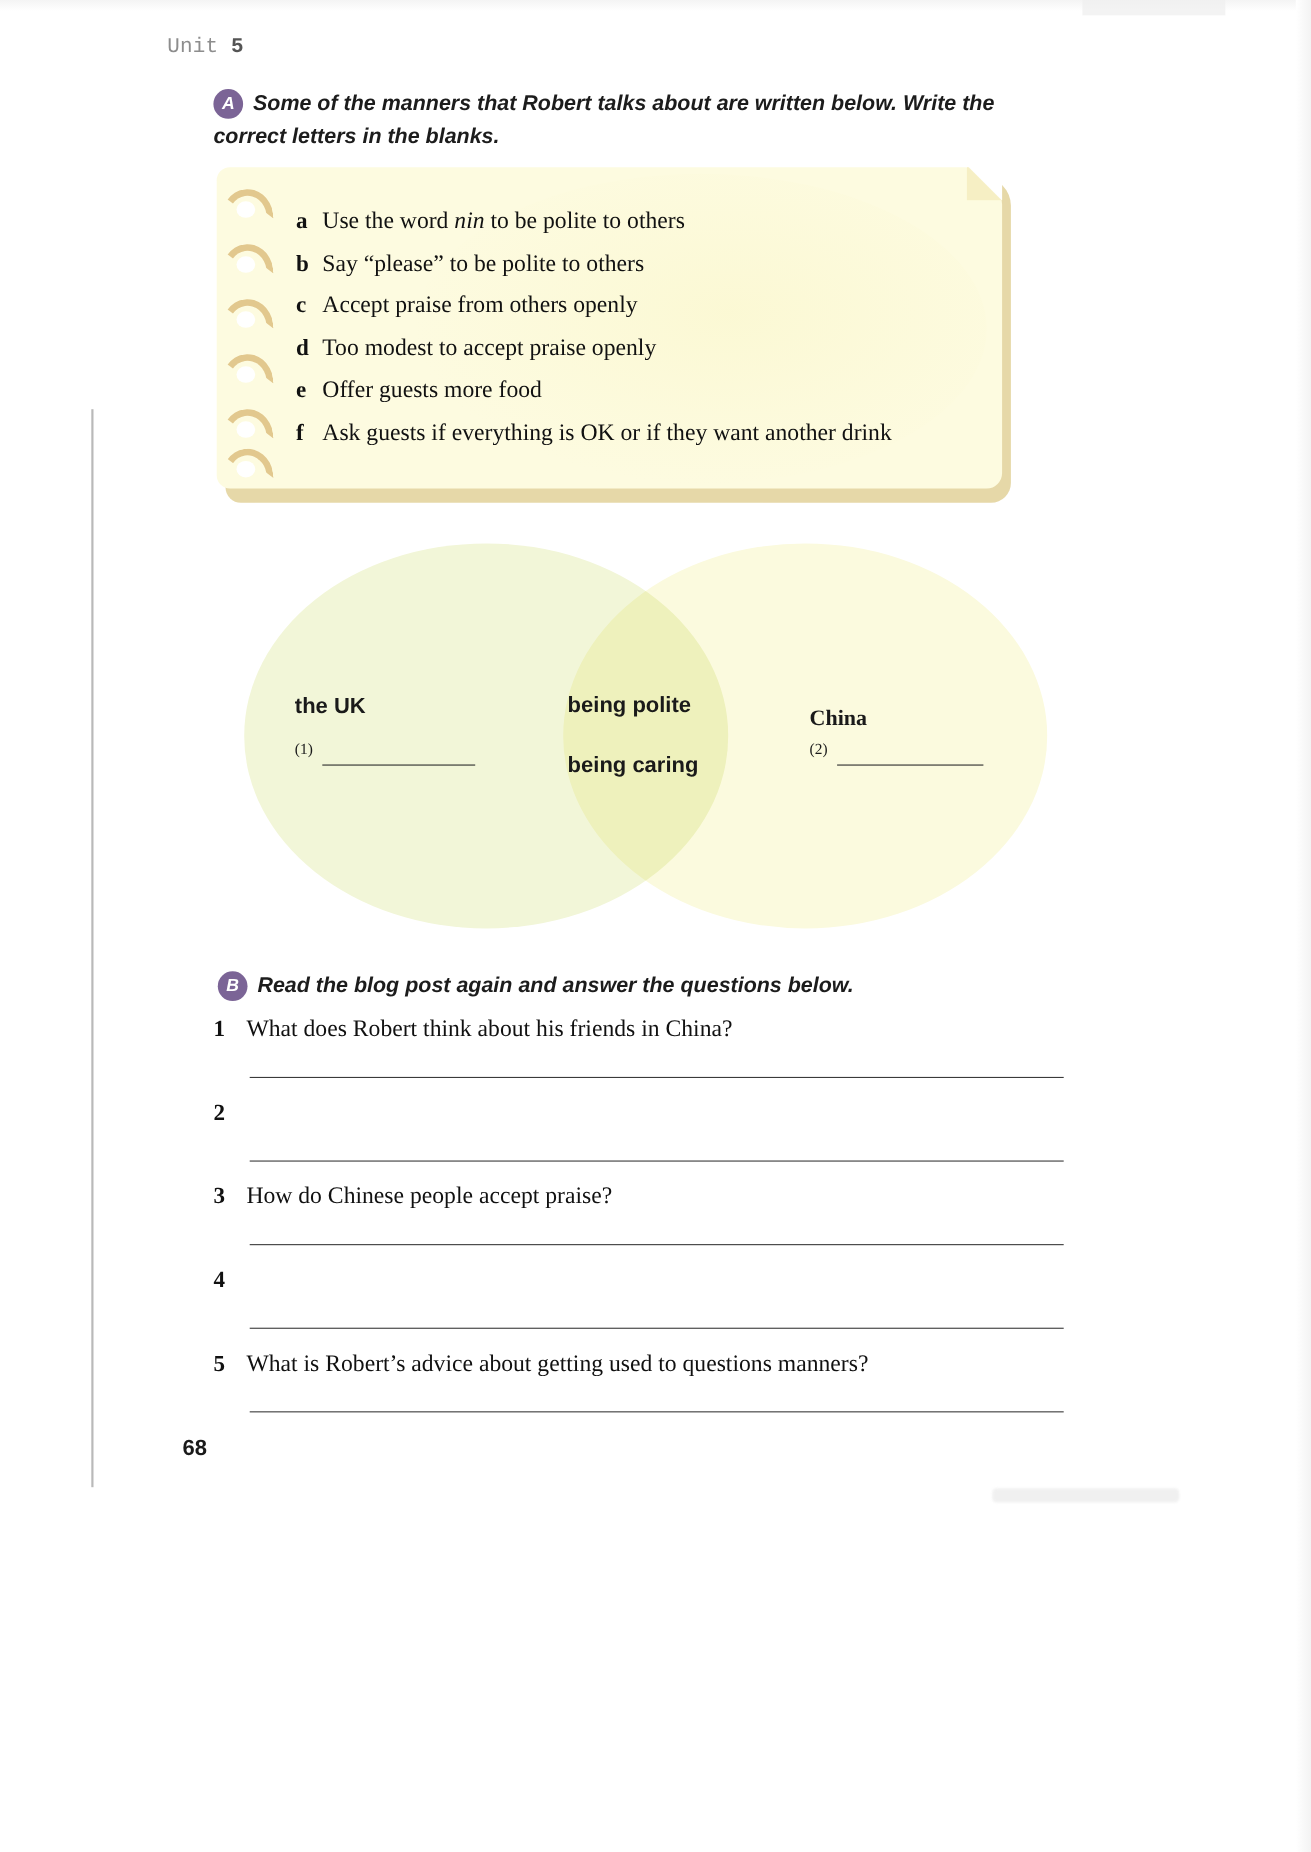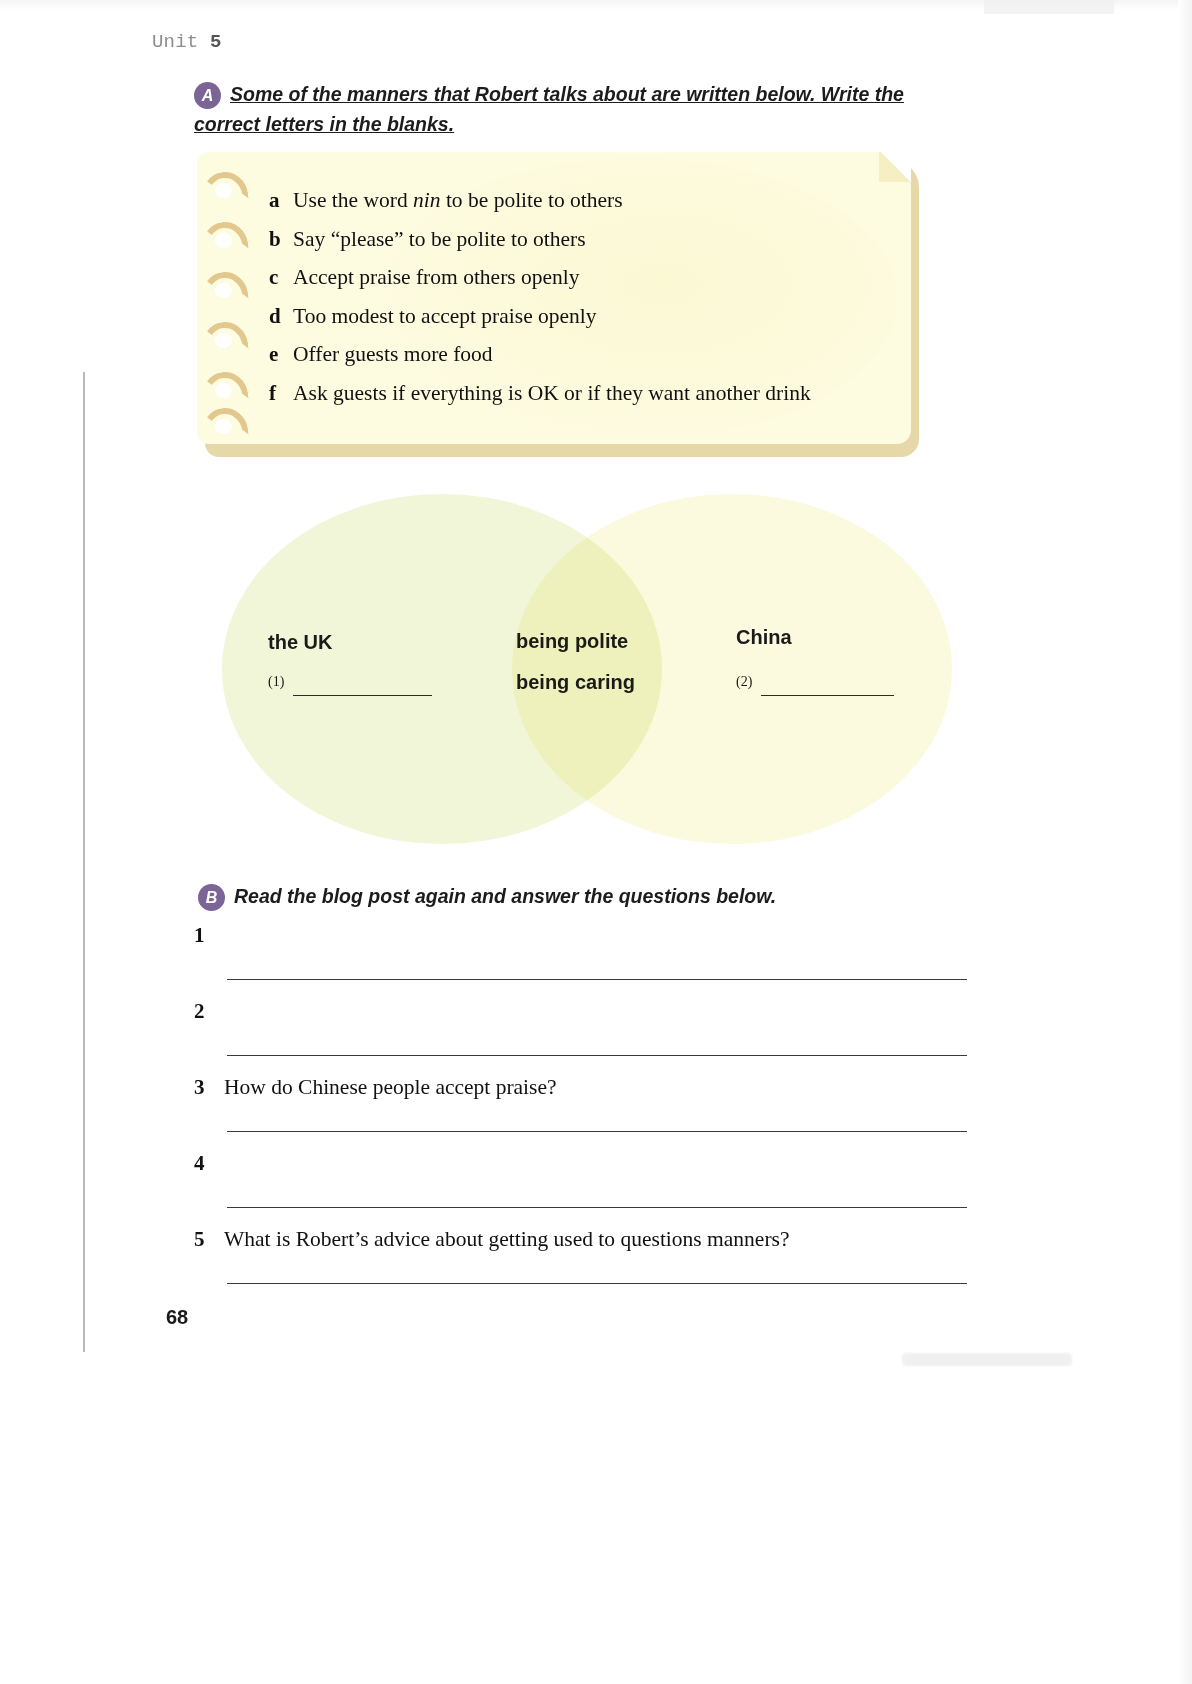--- a/index.html
+++ b/index.html
@@ -106,21 +106,20 @@
     line-height: 30px;
   }
   #instruction-a {
     left: 194px;
     top: 79px;
     width: 770px;
   }
   #instruction-a .text {
     display: inline;
     margin-left: 9px;
-    text-decoration: underline;
   }
   #instruction-b {
     left: 198px;
     top: 881px;
     width: 760px;
   }
   #instruction-b .text {
     display: inline;
     margin-left: 9px;
     text-align: right;
@@ -272,22 +271,22 @@
     font-size: 14px;
     color: #1a1a1a;
   }
   .venn-blank {
     position: absolute;
     border-bottom: 1.6px solid #2b2b2b;
     height: 1px;
   }
   #venn-label-uk   { left: 46px;  top: 137px; }
   #venn-label-mid1 { left: 294px; top: 136px; text-align: center; }
-  #venn-label-mid2 { left: 294px; top: 177px; }
-  #venn-label-china{ left: 514px; top: 132px; }
+  #venn-label-mid2 { left: 294px; top: 191px; }
+  #venn-label-china{ left: 514px; top: 148px; font-family: Liberation Serif, serif; }
   #venn-num-1 { left: 46px;  top: 180px; }
   #venn-num-2 { left: 514px; top: 180px; }
   #venn-blank-1 { left: 71px;  top: 200px; width: 139px; }
   #venn-blank-2 { left: 539px; top: 200px; width: 133px; }
 
   
   .q-block {
     position: absolute;
     left: 194px;
     width: 778px;
@@ -428,20 +427,21 @@
   </div>
 
   <div class="instruction" id="instruction-b">
     <span class="badge">B</span><span class="text">Read the blog post again and answer the questions below.</span>
   </div>
 
   <div class="q-block" style="top:923px">
     <div class="q-row">
       <div class="q-text">
         <span class="num">1</span>
+        <span>What does Robert think about his friends in China?</span>
       </div>
       <div class="q-answer-line"></div>
     </div>
     <div class="q-row">
       <div class="q-text">
         <span class="num">2</span>
       </div>
       <div class="q-answer-line"></div>
     </div>
     <div class="q-row">

